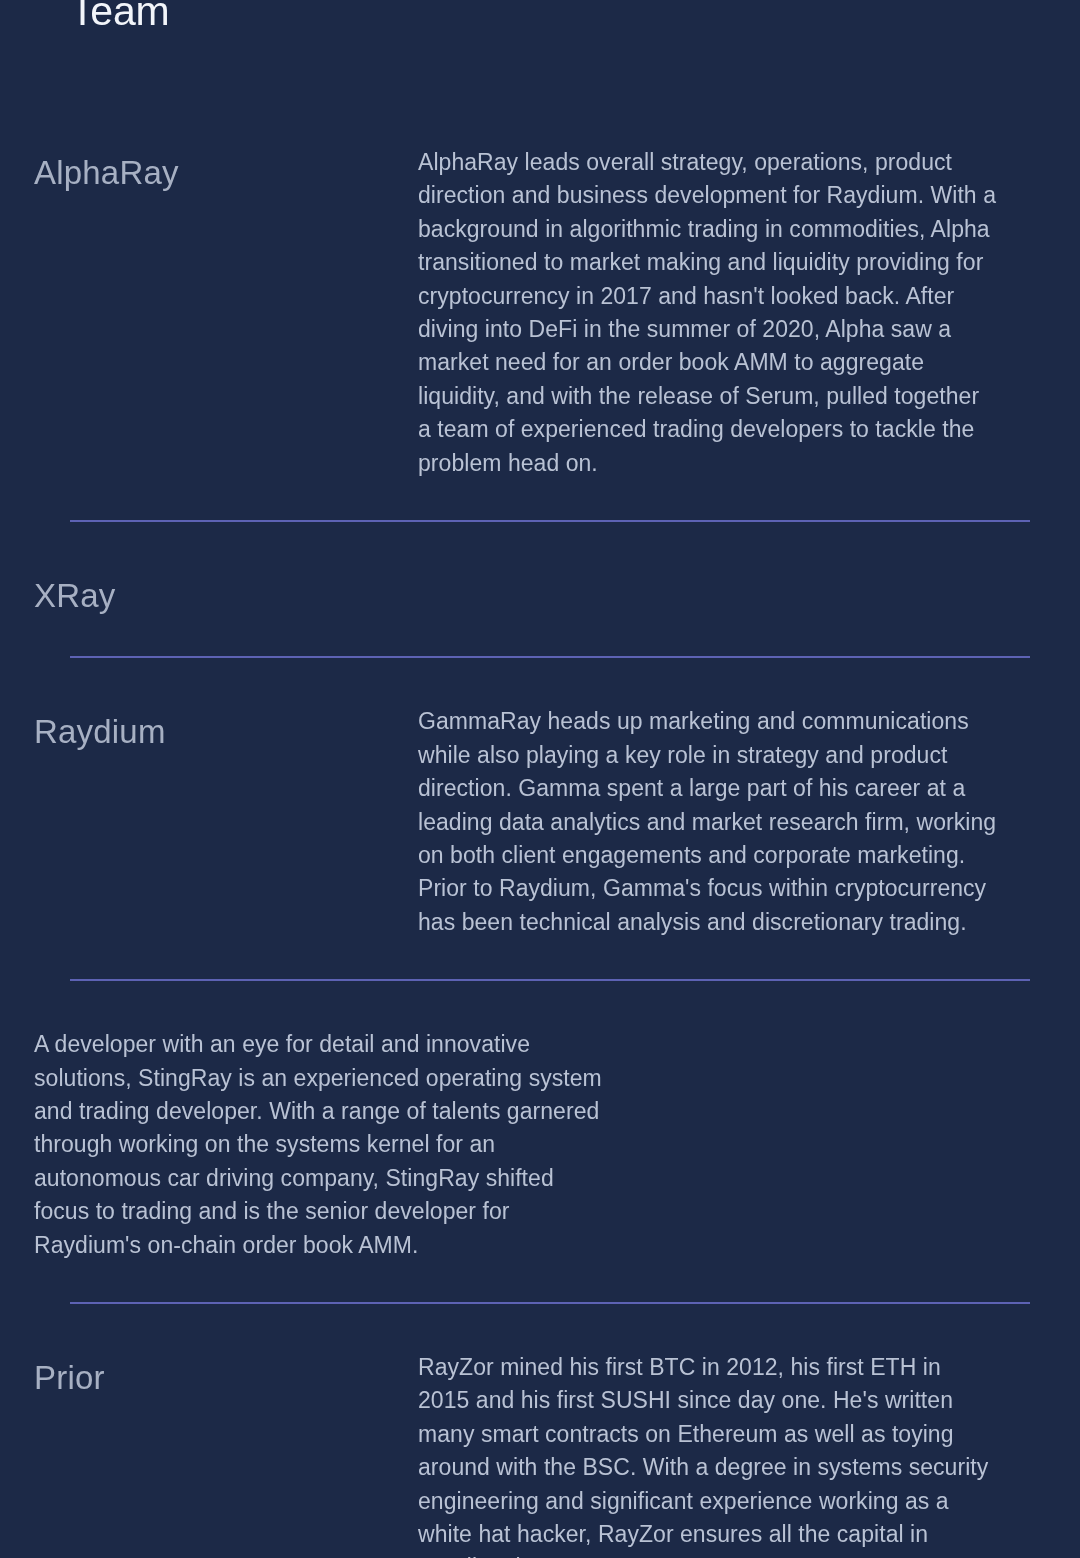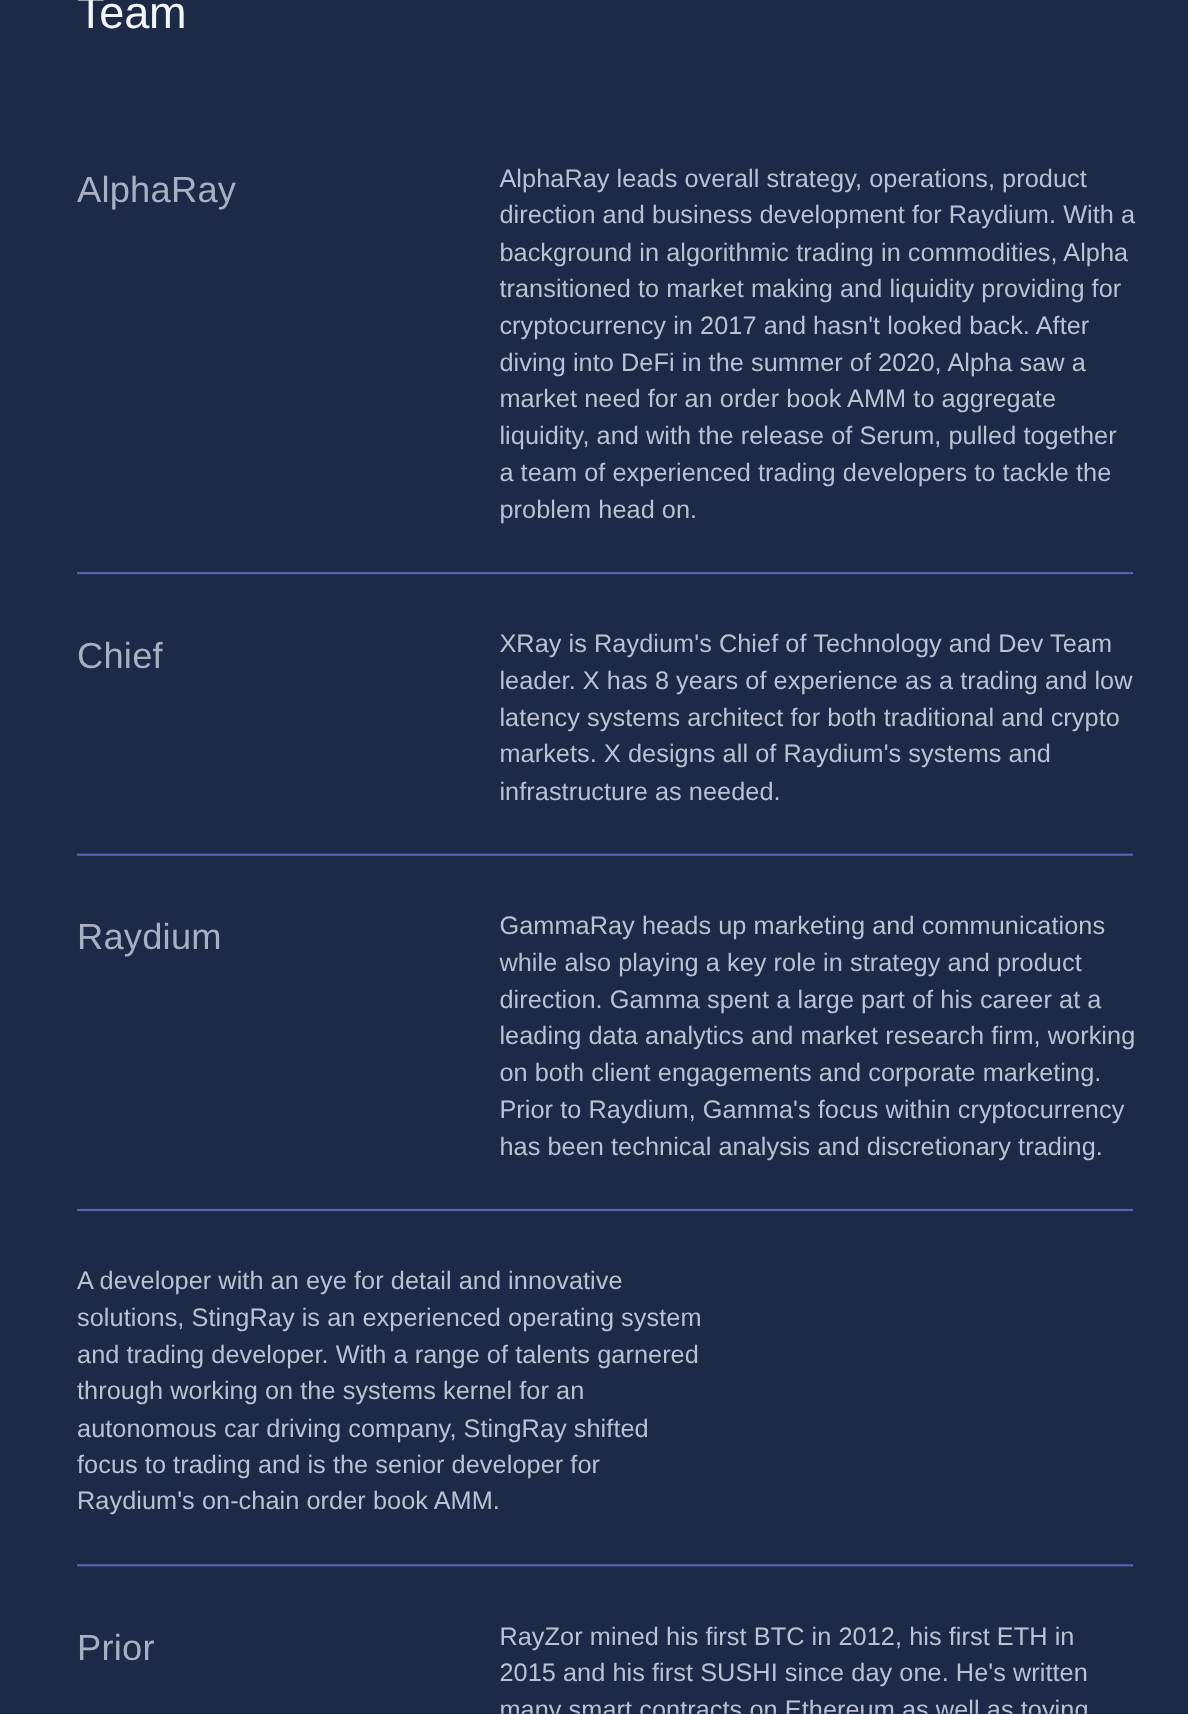--- a/index.html
+++ b/index.html
@@ -42,21 +42,21 @@
     position: absolute;
     left: 0;
     top: 146px;
     width: 1080px;
   }
 
   .team-member {
     position: relative;
     display: flex;
     align-items: flex-start;
-    padding-left: 70px;
+    padding-left: 34px;
     padding-right: 50px;
   }
 
   .member-name {
     flex: 0 0 384px;
     max-width: 384px;
     font-size: 33px;
     font-weight: 300;
     letter-spacing: 0.2px;
     color: #a7b0c3;
@@ -99,22 +99,21 @@
     <div class="team-member">
       <div class="member-name">AlphaRay</div>
       <div class="member-bio">AlphaRay leads overall strategy, operations, product direction and business development for Raydium. With a background in algorithmic trading in commodities, Alpha transitioned to market making and liquidity providing for cryptocurrency in 2017 and hasn't looked back. After diving into DeFi in the summer of 2020, Alpha saw a market need for an order book AMM to aggregate liquidity, and with the release of Serum, pulled together a team of experienced trading developers to tackle the problem head on.</div>
     </div>
 
     <div class="gap-before-divider"></div>
     <div class="member-divider"></div>
     <div class="gap-after-divider"></div>
 
     <div class="team-member">
-      <div class="member-name">Chief</div>
-      <div class="member-bio">XRay is Raydium's Chief of Technology and Dev Team leader. X has 8 years of experience as a trading and low latency systems architect for both traditional and crypto markets. X designs all of Raydium's systems and infrastructure as needed.</div>
+      <div class="member-name">XRay</div>
     </div>
 
     <div class="gap-before-divider"></div>
     <div class="member-divider"></div>
     <div class="gap-after-divider"></div>
 
     <div class="team-member">
       <div class="member-name">Raydium</div>
       <div class="member-bio">GammaRay heads up marketing and communications while also playing a key role in strategy and product direction. Gamma spent a large part of his career at a leading data analytics and market research firm, working on both client engagements and corporate marketing. Prior to Raydium, Gamma's focus within cryptocurrency has been technical analysis and discretionary trading.</div>
     </div>

